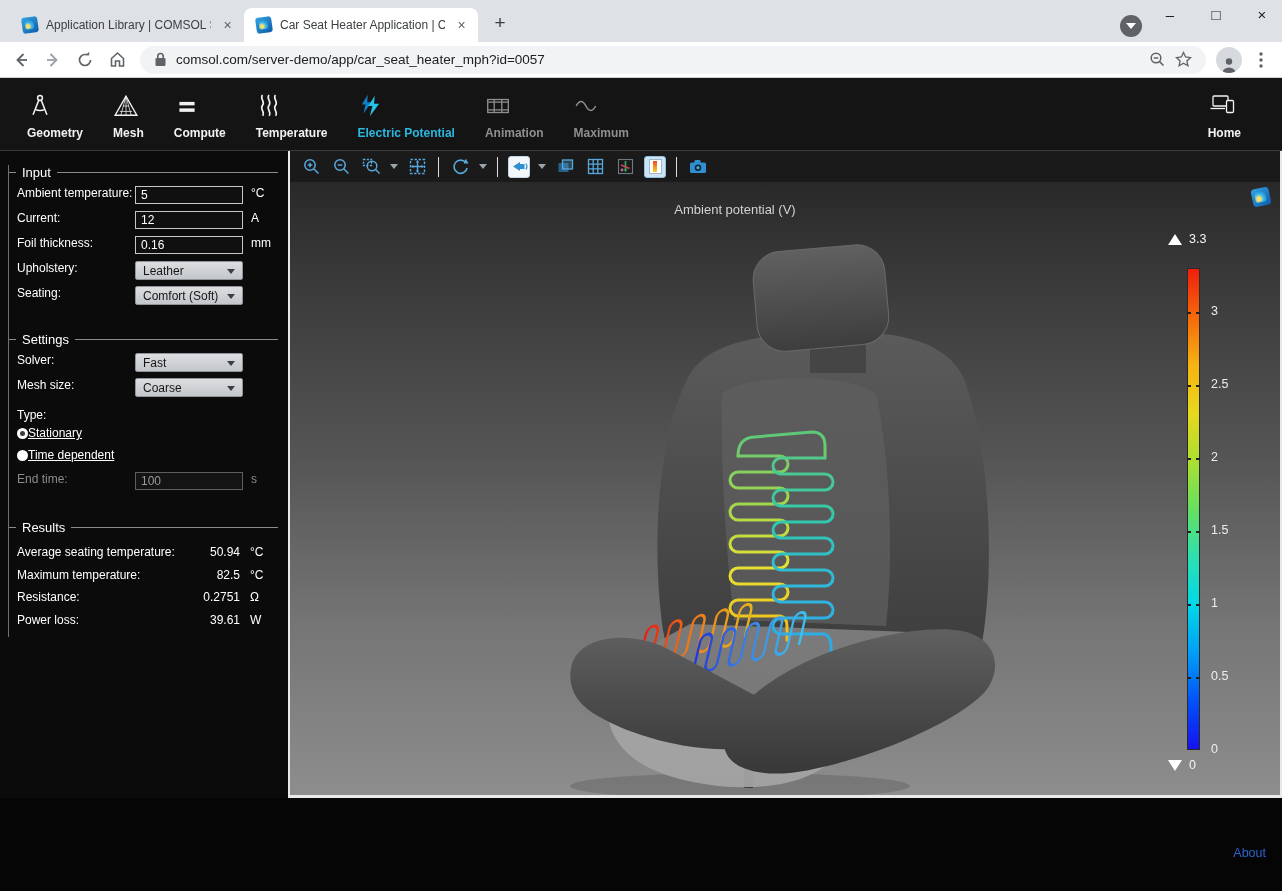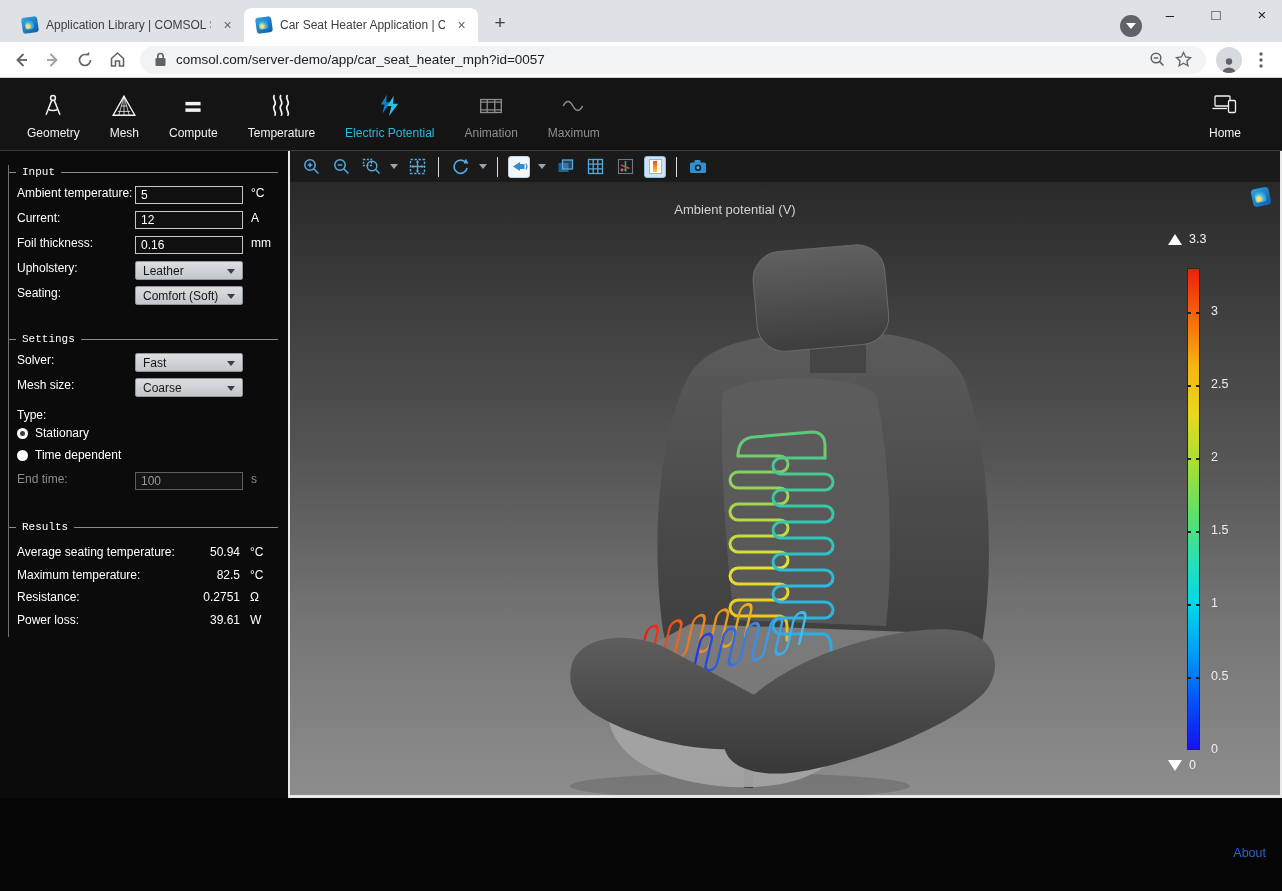--- a/index.html
+++ b/index.html
@@ -34,49 +34,49 @@
     padding:0 8px; border-bottom:1px solid #cfd1d4; }
   .navicon { width:26px; height:26px; display:flex; align-items:center; justify-content:center; }
   .omnibox { flex:1; height:28px; background:#f1f3f4; border-radius:14px; display:flex;
     align-items:center; gap:9px; padding:0 14px; margin:0 4px; }
   .url { flex:1; font-size:13.5px; color:#202124; white-space:nowrap; overflow:hidden; }
   .avatar { width:26px; height:26px; border-radius:50%; background:#d6d9dd; display:flex;
     align-items:flex-end; justify-content:center; overflow:hidden; }
 
   
   .ribbon { height:72px; background:#141414; display:flex; align-items:center; padding:0 12px; }
-  .ritem { display:flex; flex-direction:column; align-items:center; gap:7px; padding:0 15px;
-    color:#f2f2f2; font-size:12px; }
+  .ritem { display:flex; flex-direction:column; align-items:flex-start; gap:7px; padding:0 15px;
+    color:#f2f2f2; font-size:12px;font-weight:bold; }
   .ritem .ric { height:30px; display:flex; align-items:flex-end; justify-content:center; }
   .ritem.active { color:#2ab8e0; }
   .ritem.disabled { color:#8f8f8f; }
   .ritem-home { margin-left:auto; margin-right:14px; }
 
   
   .content { height:648px; display:flex; border-top:1px solid #3a3a3a; background:#000; }
 
   
   .lpanel { width:288px; background:#0b0b0b; color:#fff; font-size:12px; padding-top:4px; }
   .sections { margin-left:8px; border-left:1px solid #707070; padding-bottom:6px; }
   .sechead { display:flex; align-items:center; gap:6px; margin:10px 10px 7px 0; height:14px; }
   .sechead .dash { width:7px; height:1px; background:#8a8a8a; }
-  .sechead .t { color:#fff; font-size:11px;font-family:Liberation Mono, monospace; }
+  .sechead .t { color:#fff; font-size:13px; }
   .sechead .line { flex:1; height:1px; background:#8a8a8a; }
   .frow { display:flex; align-items:flex-start; height:24px; padding-left:8px; margin:1px 0; }
   .flabel { width:118px; }
   .fctl { width:108px; }
   .funit { margin-left:8px; width:26px; }
   input.txt { width:108px; height:18px; background:#101010; border:1px solid #c6c6c6;
     color:#fff; font-size:12px; padding:0 5px; font-family:inherit; }
   .dropdown { width:108px; height:19px; background:linear-gradient(#dcdee1,#c3c6ca);
     border:1px solid #8f9499; border-radius:2px; color:#161616; display:flex;
     align-items:center; padding:0 7px; position:relative; }
   .dropdown::after { content:''; position:absolute; right:7px; top:7px;
     border:4px solid transparent; border-top:5px solid #3a3f44; }
-  .radiorow { display:flex; align-items:center; gap:7px; height:22px; }
+  .radiorow { display:flex; align-items:center; height:22px;text-decoration:underline; }
   .radio { width:11px; height:11px; border-radius:50%; background:#fff; position:relative; }
   .radio.sel::after { content:''; position:absolute; left:3px; top:3px; width:5px; height:5px;
     border-radius:50%; background:#3c3c3c; }
   .frow.disabled, .frow.disabled .funit { color:#8c8c8c; }
   .frow.disabled input.txt { border-color:#5e5e5e; color:#9a9a9a; background:#141414; }
   .rrow { display:flex; align-items:center; height:22.5px; padding:0 14px 0 8px; }
   .rvalue { margin-left:auto; }
   .runit { width:24px; margin-left:10px; }
 
   

